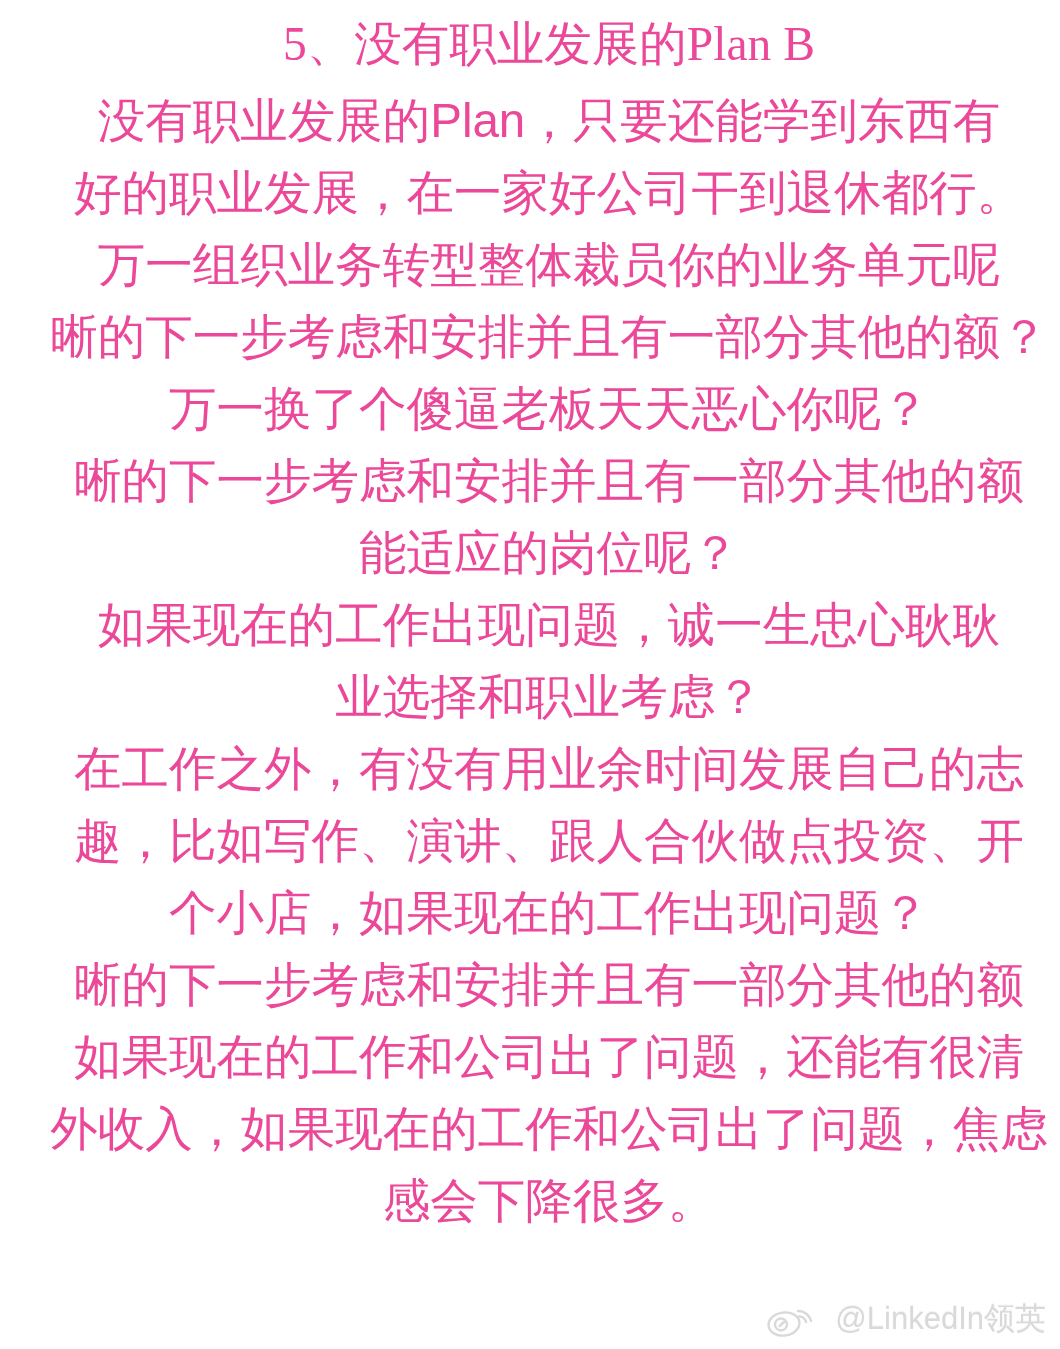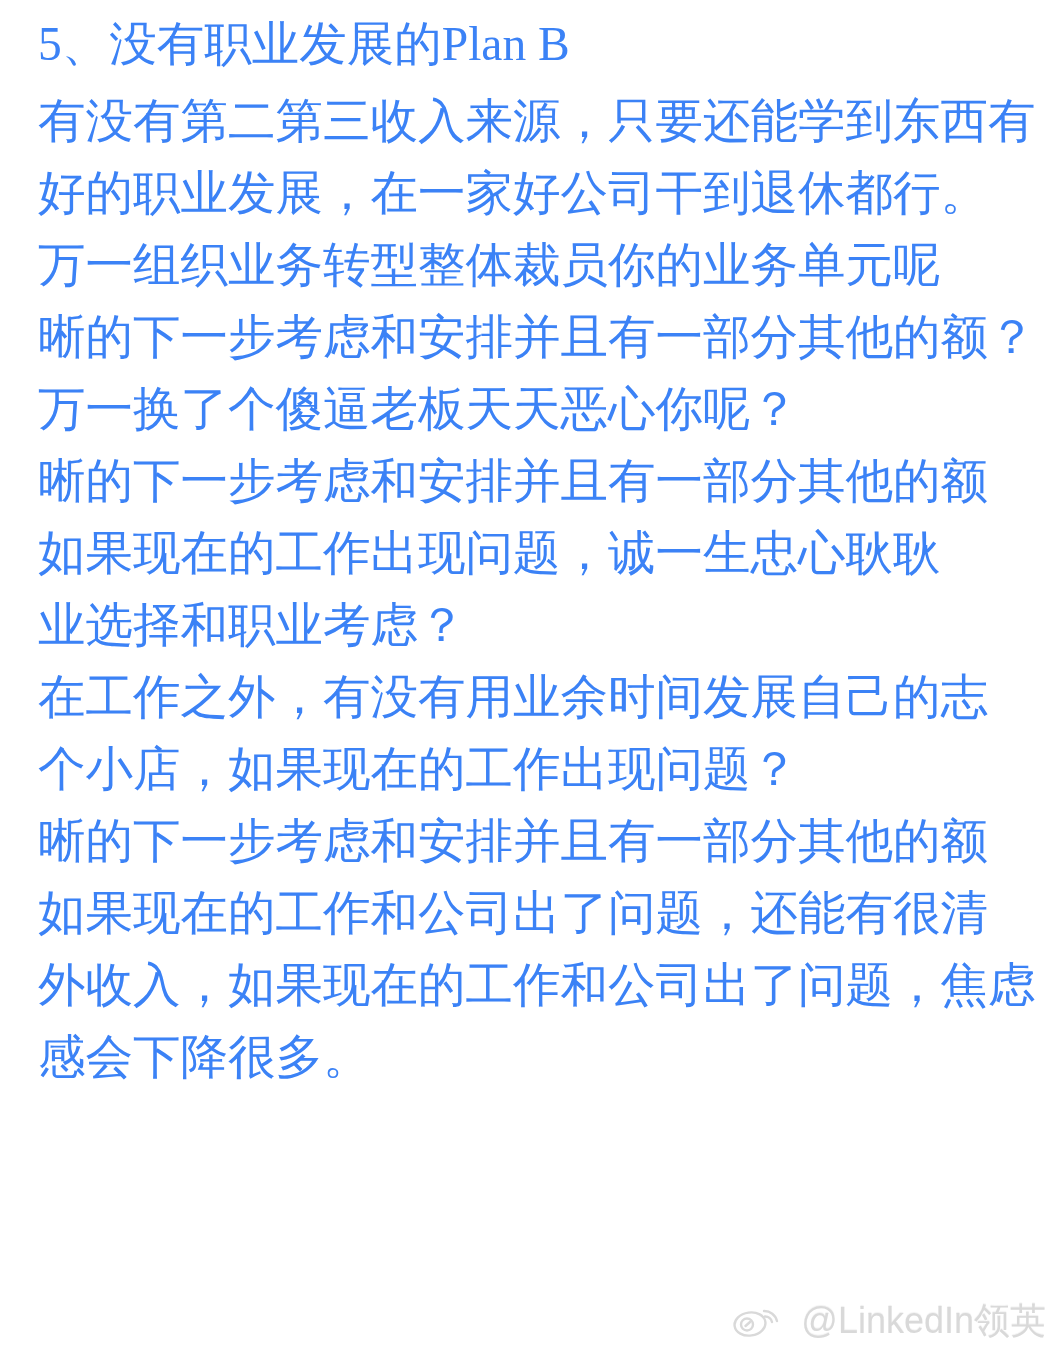--- a/index.html
+++ b/index.html
@@ -27,49 +27,51 @@
   }
   .heading {
     font-family: "Liberation Serif", "DejaVu Serif", "Liberation Sans", sans-serif;
     margin-bottom: 5px;
   }
   .watermark {
     position: absolute;
     right: 14px;
     bottom: 10px;
     display: flex;
-    align-items: flex-end;
+    align-items: center;
     gap: 16px;
     color: #d9d9d9;
-    font-size: 36px;
+    font-size: 31px;
     line-height: 1;
     text-shadow: 0 1px 0 rgba(255,255,255,0.9), 0 -1px 1px rgba(0,0,0,0.06);
     user-select: none;
   }
   .watermark svg {
     width: 54px;
     height: 42px;
     display: block;
   }
 </style>
 </head>
 <body style="background: rgb(255, 255, 255);">
 
-<div class="article" style="color: #3b82f6;">
+<div class="article" style="color: #ec4899; text-align: center;">
   <div class="line heading">5、没有职业发展的Plan B</div>
   <div>
-      <div class="line">有没有第二第三收入来源，只要还能学到东西有</div>
+      <div class="line">没有职业发展的Plan，只要还能学到东西有</div>
       <div class="line">好的职业发展，在一家好公司干到退休都行。</div>
       <div class="line">万一组织业务转型整体裁员你的业务单元呢</div>
       <div class="line">晰的下一步考虑和安排并且有一部分其他的额？</div>
       <div class="line">万一换了个傻逼老板天天恶心你呢？</div>
       <div class="line">晰的下一步考虑和安排并且有一部分其他的额</div>
+      <div class="line">能适应的岗位呢？</div>
       <div class="line">如果现在的工作出现问题，诚一生忠心耿耿</div>
       <div class="line">业选择和职业考虑？</div>
       <div class="line">在工作之外，有没有用业余时间发展自己的志</div>
+      <div class="line">趣，比如写作、演讲、跟人合伙做点投资、开</div>
       <div class="line">个小店，如果现在的工作出现问题？</div>
       <div class="line">晰的下一步考虑和安排并且有一部分其他的额</div>
       <div class="line">如果现在的工作和公司出了问题，还能有很清</div>
       <div class="line">外收入，如果现在的工作和公司出了问题，焦虑</div>
       <div class="line">感会下降很多。</div>
     </div>
 </div>
 
 <div class="watermark" style="color: rgb(217, 217, 217);">
   <span>

